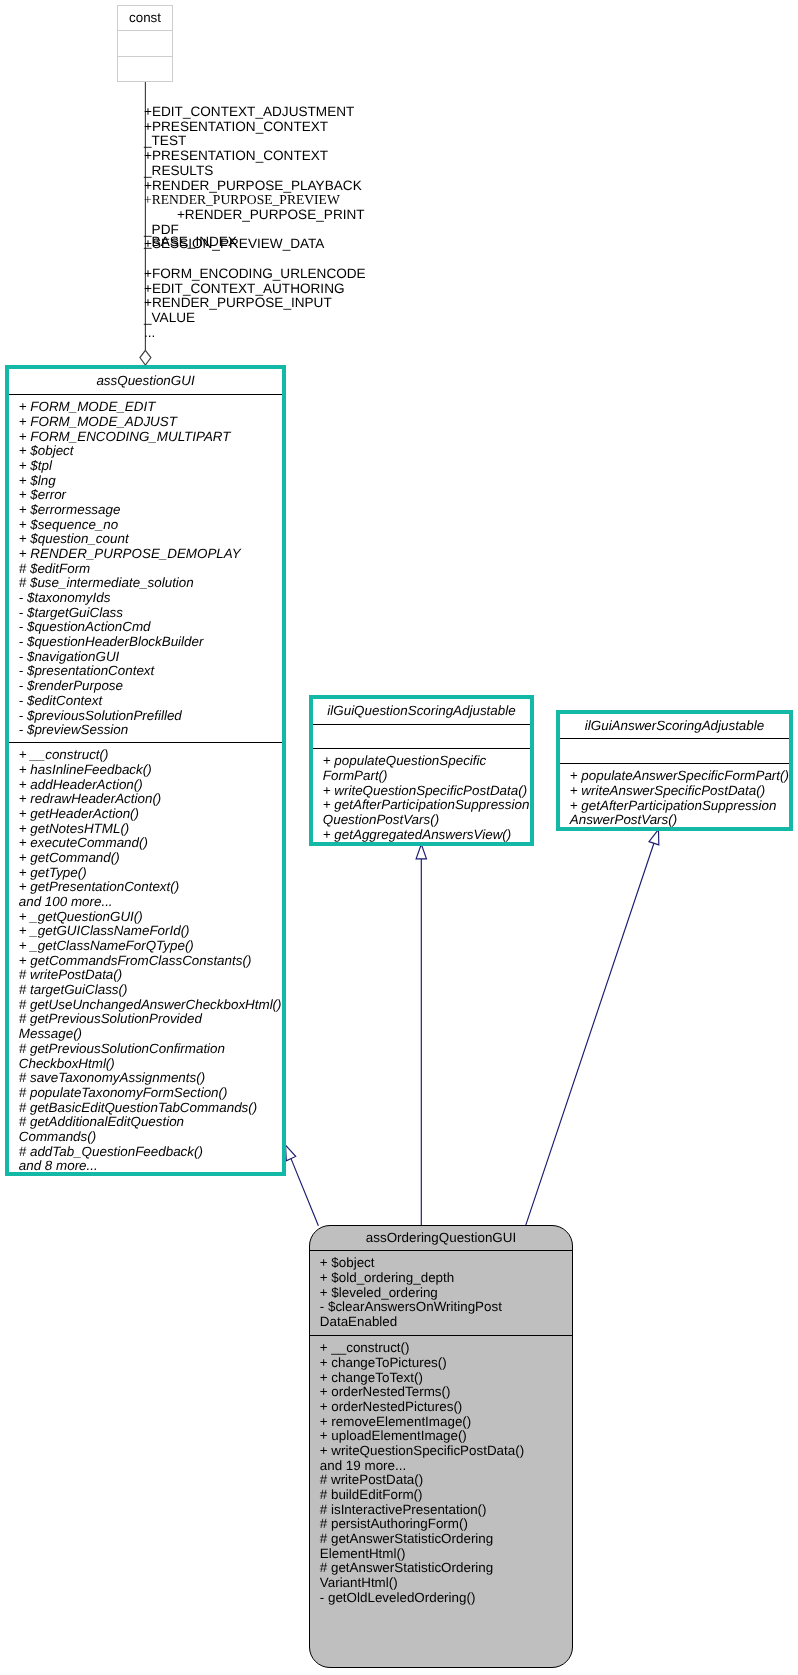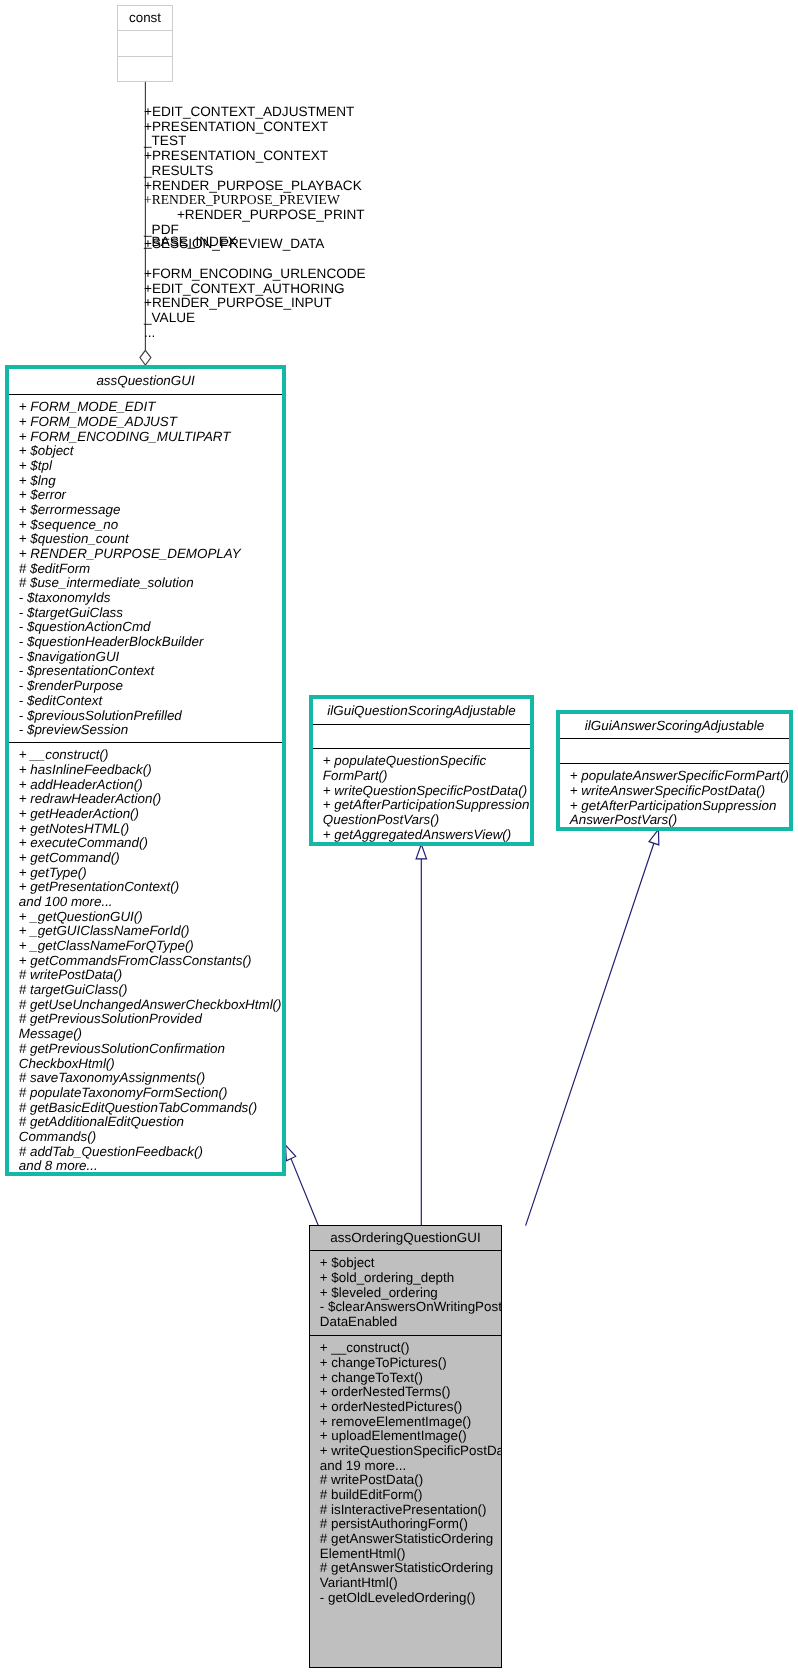--- a/index.html
+++ b/index.html
@@ -157,21 +157,21 @@
       <span>ilGuiAnswerScoringAdjustable</span>
     </div>
     <div class="compart sep rows" style="height:25.0px;"></div>
     <div class="compart sep rows" style="height:72.0px;">
         <div class="row">+ populateAnswerSpecificFormPart()</div>
         <div class="row">+ writeAnswerSpecificPostData()</div>
         <div class="row">+ getAfterParticipationSuppression
 AnswerPostVars()</div>
       </div>
   </div>
-  <div class="node filled" style="left:309.0px;top:1225.0px;width:193px;height:443.0px;">
+  <div class="node filled" style="left:309.0px;top:1225.0px;width:264px;height:443.0px;border-radius:21px;">
     <div class="compart title" style="height:24.0px;line-height:23.4px;">
       <span>assOrderingQuestionGUI</span>
     </div>
     <div class="compart sep rows" style="height:85.0px;">
         <div class="row">+ $object</div>
         <div class="row">+ $old_ordering_depth</div>
         <div class="row">+ $leveled_ordering</div>
         <div class="row">- $clearAnswersOnWritingPost
 DataEnabled</div>
       </div>

